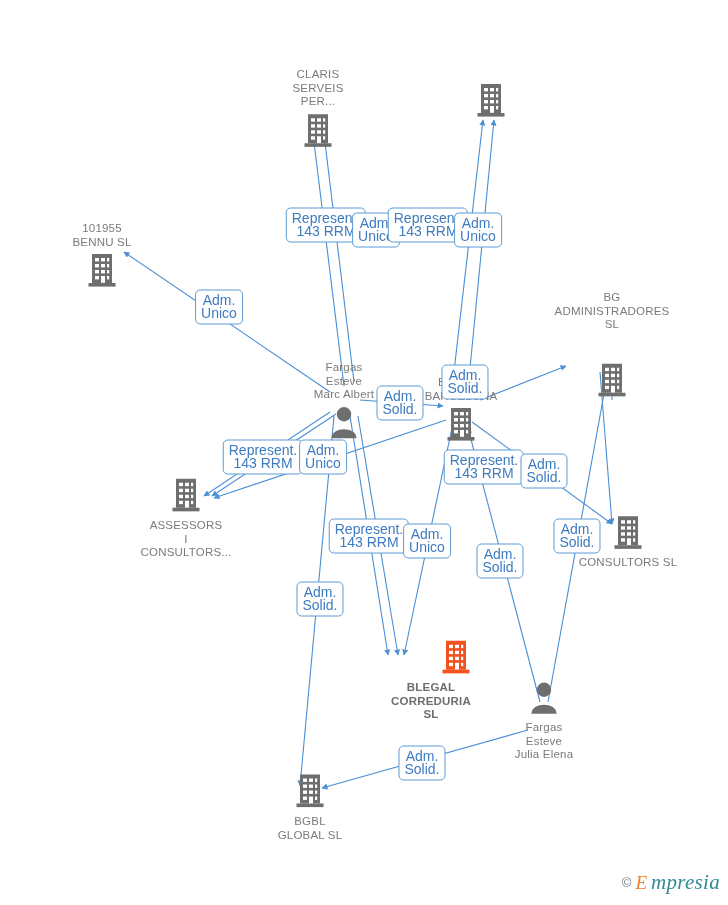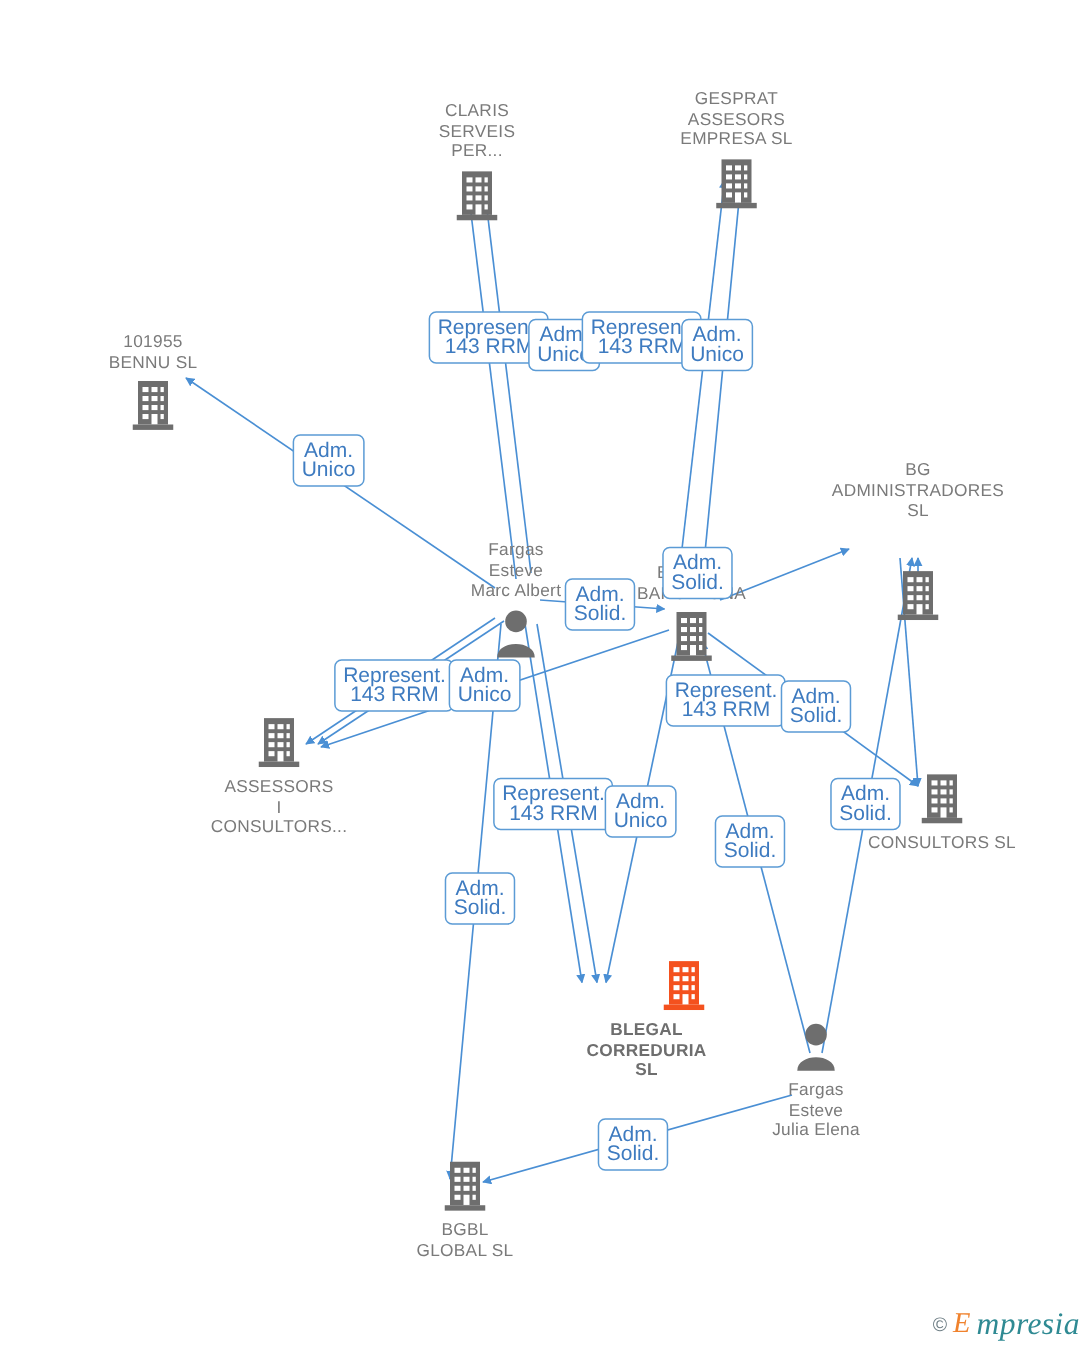--- a/index.html
+++ b/index.html
@@ -101,23 +101,20 @@
               <rect x="14" y="12" width="4" height="3.4"></rect>
               <rect x="20" y="12" width="2.2" height="3.4"></rect>
               <rect x="8" y="18" width="4" height="3.4"></rect>
               <rect x="14" y="18" width="4" height="3.4"></rect>
               <rect x="20" y="18" width="2.2" height="3.4"></rect>
               <rect x="8" y="24" width="4" height="3.4"></rect>
               <rect x="14" y="24" width="4" height="6.8"></rect>
               <rect x="20" y="24" width="2.2" height="3.4"></rect>
             </g>
           </svg></div>
-        <div class="caption">GESPRAT
-ASSESORS
-EMPRESA  SL</div>
       </div>
       <div class="node cap-above" style="left: 102px; top: 223px; margin-top: 32px;">
         <div class="glyph"><svg width="30" height="36" viewBox="0 0 30 36" xmlns="http://www.w3.org/2000/svg">
             <rect x="5" y="2" width="20" height="29" fill="#6E6E6E"></rect>
             <rect x="1.5" y="31" width="27" height="3.6" fill="#6E6E6E"></rect>
             <g fill="#ffffff">
               <rect x="8" y="6" width="4" height="3.4"></rect>
               <rect x="14" y="6" width="4" height="3.4"></rect>
               <rect x="20" y="6" width="2.2" height="3.4"></rect>
               <rect x="8" y="12" width="4" height="3.4"></rect>
@@ -127,21 +124,21 @@
               <rect x="14" y="18" width="4" height="3.4"></rect>
               <rect x="20" y="18" width="2.2" height="3.4"></rect>
               <rect x="8" y="24" width="4" height="3.4"></rect>
               <rect x="14" y="24" width="4" height="6.8"></rect>
               <rect x="20" y="24" width="2.2" height="3.4"></rect>
             </g>
           </svg></div>
         <div class="caption">101955
 BENNU  SL</div>
       </div>
-      <div class="node cap-above" style="left: 612px; top: 361px; gap: 27px;">
+      <div class="node cap-above" style="left: 612px; top: 344px; gap: 27px;">
         <div class="glyph"><svg width="30" height="36" viewBox="0 0 30 36" xmlns="http://www.w3.org/2000/svg">
             <rect x="5" y="2" width="20" height="29" fill="#6E6E6E"></rect>
             <rect x="1.5" y="31" width="27" height="3.6" fill="#6E6E6E"></rect>
             <g fill="#ffffff">
               <rect x="8" y="6" width="4" height="3.4"></rect>
               <rect x="14" y="6" width="4" height="3.4"></rect>
               <rect x="20" y="6" width="2.2" height="3.4"></rect>
               <rect x="8" y="12" width="4" height="3.4"></rect>
               <rect x="14" y="12" width="4" height="3.4"></rect>
               <rect x="20" y="12" width="2.2" height="3.4"></rect>

